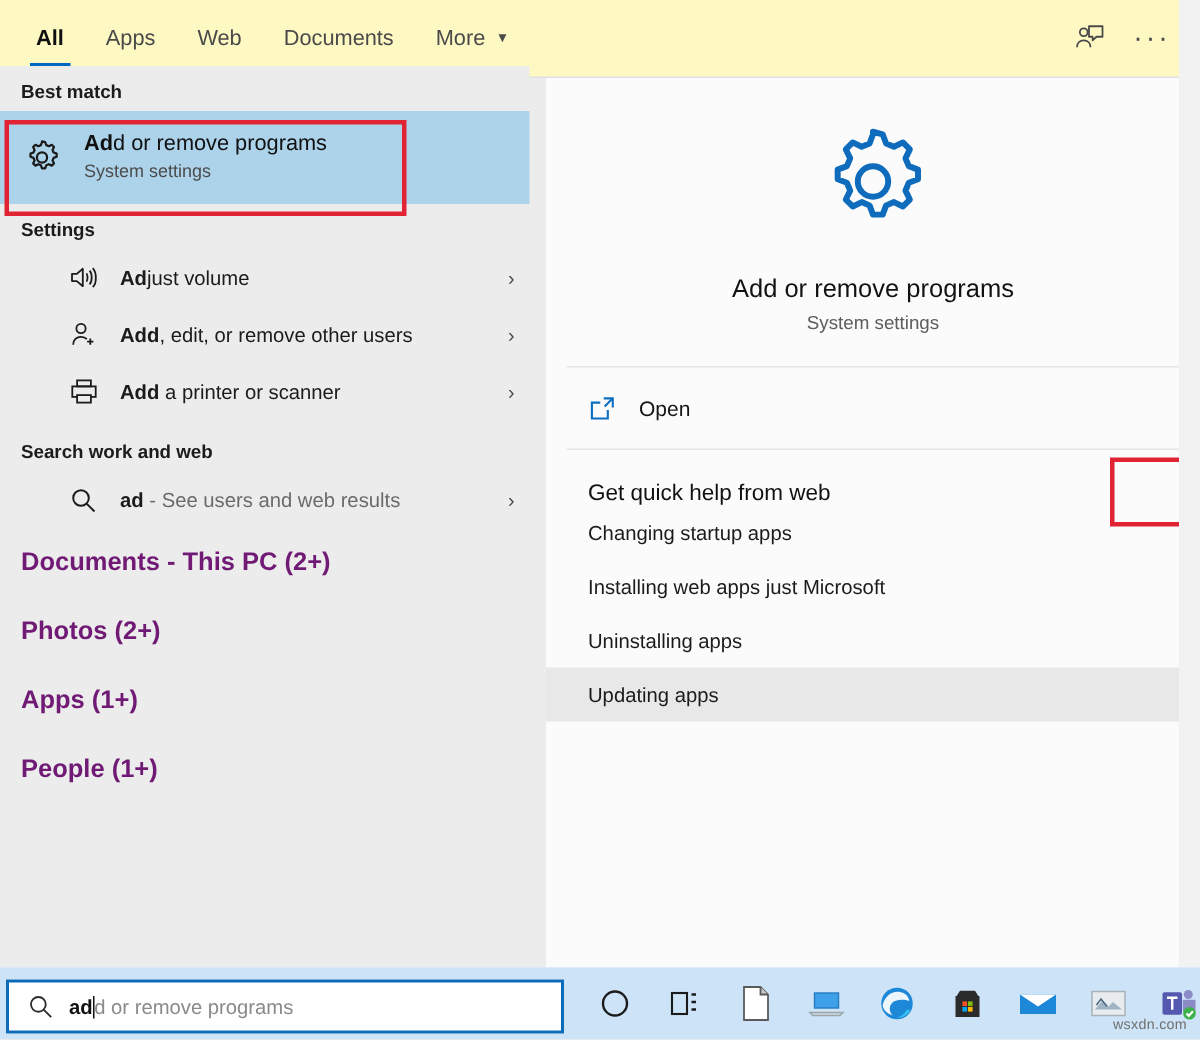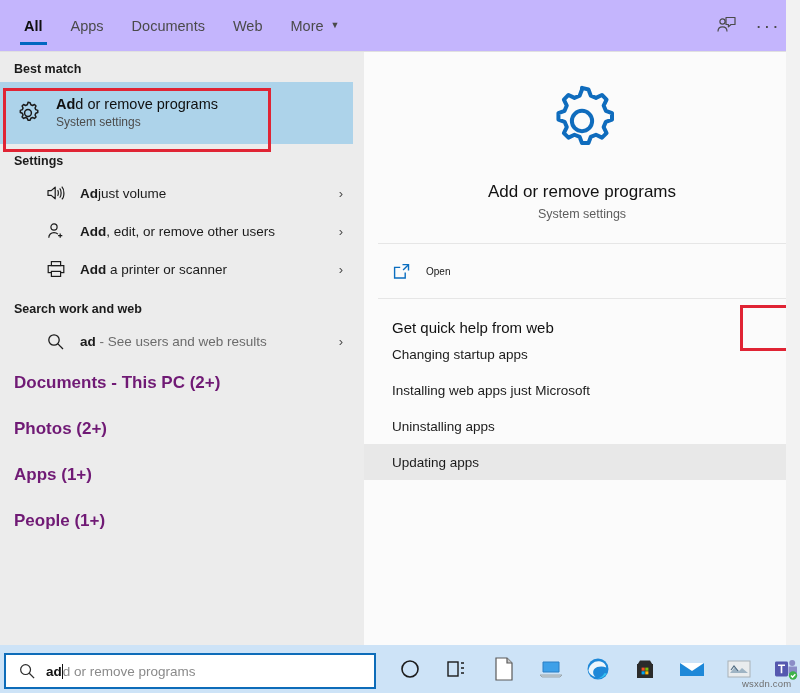--- a/index.html
+++ b/index.html
@@ -7,21 +7,21 @@
     width: 800px; height: 693px;
     font-family: "Liberation Sans", sans-serif;
     overflow: hidden;
     background: #ececec;
   }
   #root { position: relative; width: 800px; height: 693px; }
 
   
   .tabbar {
     position: absolute; left: 0; top: 0; width: 800px; height: 52px;
-    background: #c4b5fd;
+    background: #fef9c3;
     display: flex; align-items: center;
   }
   .tabs { display: flex; align-items: center; height: 52px; padding-left: 10px; }
   .tab {
     position: relative; height: 52px; display: flex; align-items: center;
     padding: 0 14px; font-size: 14.5px; color: #4a4a4a; cursor: default;
   }
   .tab.active { color: #101010; font-weight: bold; }
   .tab.active::after {
     content: ""; position: absolute; left: 10px; right: 10px; bottom: 7px;
@@ -38,21 +38,21 @@
     width: 36px; height: 36px; display: flex; align-items: center; justify-content: center;
     color: #4a4a4a;
   }
   .dots { font-size: 19px; letter-spacing: 2px; color: #4a4a4a; line-height: 10px; }
   .tabbar-sep {
     position: absolute; left: 0; top: 51px; width: 800px; height: 1px; background: #e0e0e0;
   }
 
   
   .left {
-    position: absolute; left: 0; top: 52px; width: 353px; height: 593px;
+    position: absolute; left: 0; top: 44px; width: 353px; height: 593px;
     background: #ececec;
   }
   .section-head {
     font-size: 12.5px; font-weight: bold; color: #1b1b1b;
     padding: 10px 0 6px 14px;
   }
   .row {
     display: flex; align-items: center; height: 38px; padding: 0 10px 0 14px;
     cursor: default;
     margin-left: 32px;
@@ -91,21 +91,21 @@
   .preview-hero {
     padding-top: 26px; text-align: center;
   }
   .hero-title { font-size: 17px; color: #121212; margin-top: 14px; }
   .hero-sub { font-size: 12.5px; color: #5d5d5d; margin-top: 5px; }
   .hero-rule { margin: 22px 14px 0 14px; height: 1px; background: #e6e6e6; }
   .open-row {
     position: relative; height: 54px; display: flex; align-items: center; padding-left: 28px;
   }
   .open-icon { width: 34px; min-width: 34px; display: flex; align-items: center; color: #0b6ec0; }
-  .open-label { font-size: 10px; color: #161616; }
+  .open-label { font-size: 14px; color: #161616; }
   .help-rule { margin: 0 14px; height: 1px; background: #e6e6e6; }
   .help-head { font-size: 15px; font-weight: normal; color: #111; padding: 20px 0 0 28px; }
   .help-row {
     height: 36px; display: flex; align-items: center; padding-left: 28px;
     font-size: 13.5px; color: #1b1b1b; cursor: default;
   }
   .help-row.hover { background: #e8e8e8; }
 
   
   .taskbar {
@@ -147,24 +147,24 @@
 
   <div class="tabbar">
     <div class="tabs">
       <div class="tab active">
         <span>All</span>
       </div>
       <div class="tab">
         <span>Apps</span>
       </div>
       <div class="tab">
+        <span>Web</span>
+      </div>
+      <div class="tab">
         <span>Documents</span>
-      </div>
-      <div class="tab">
-        <span>Web</span>
       </div>
       <div class="tab">
         <span>More</span>
         <span class="caret">▼</span>
       </div>
     </div>
     <div class="tabbar-right">
       <div class="tb-icon">
         <svg width="22" height="22" viewBox="0 0 22 22">
           <circle cx="7.5" cy="6.5" r="2.6" fill="none" stroke="#4a4a4a" stroke-width="1.2"></circle>

